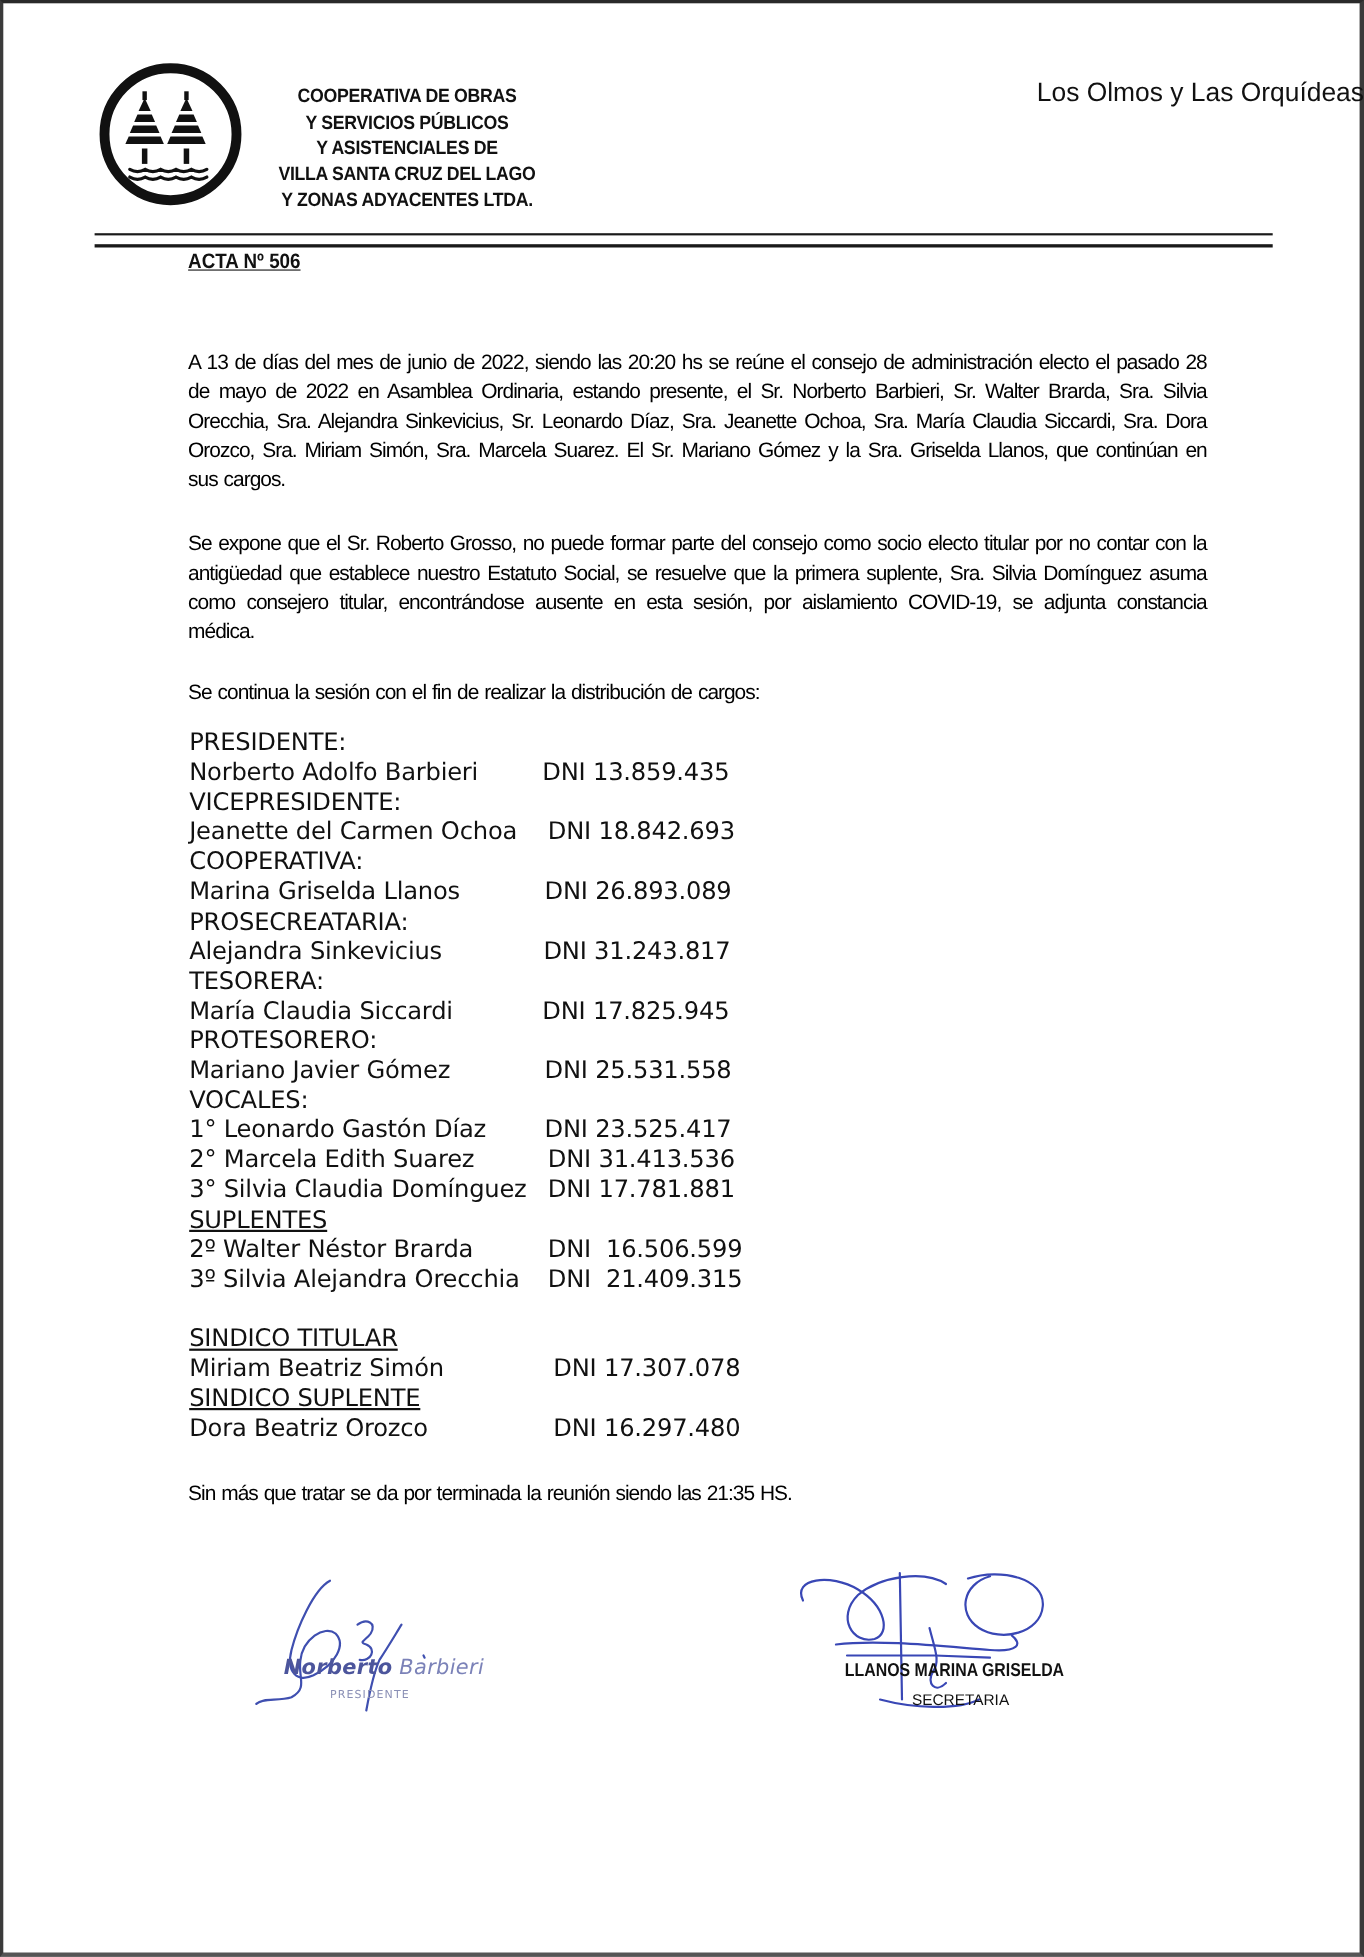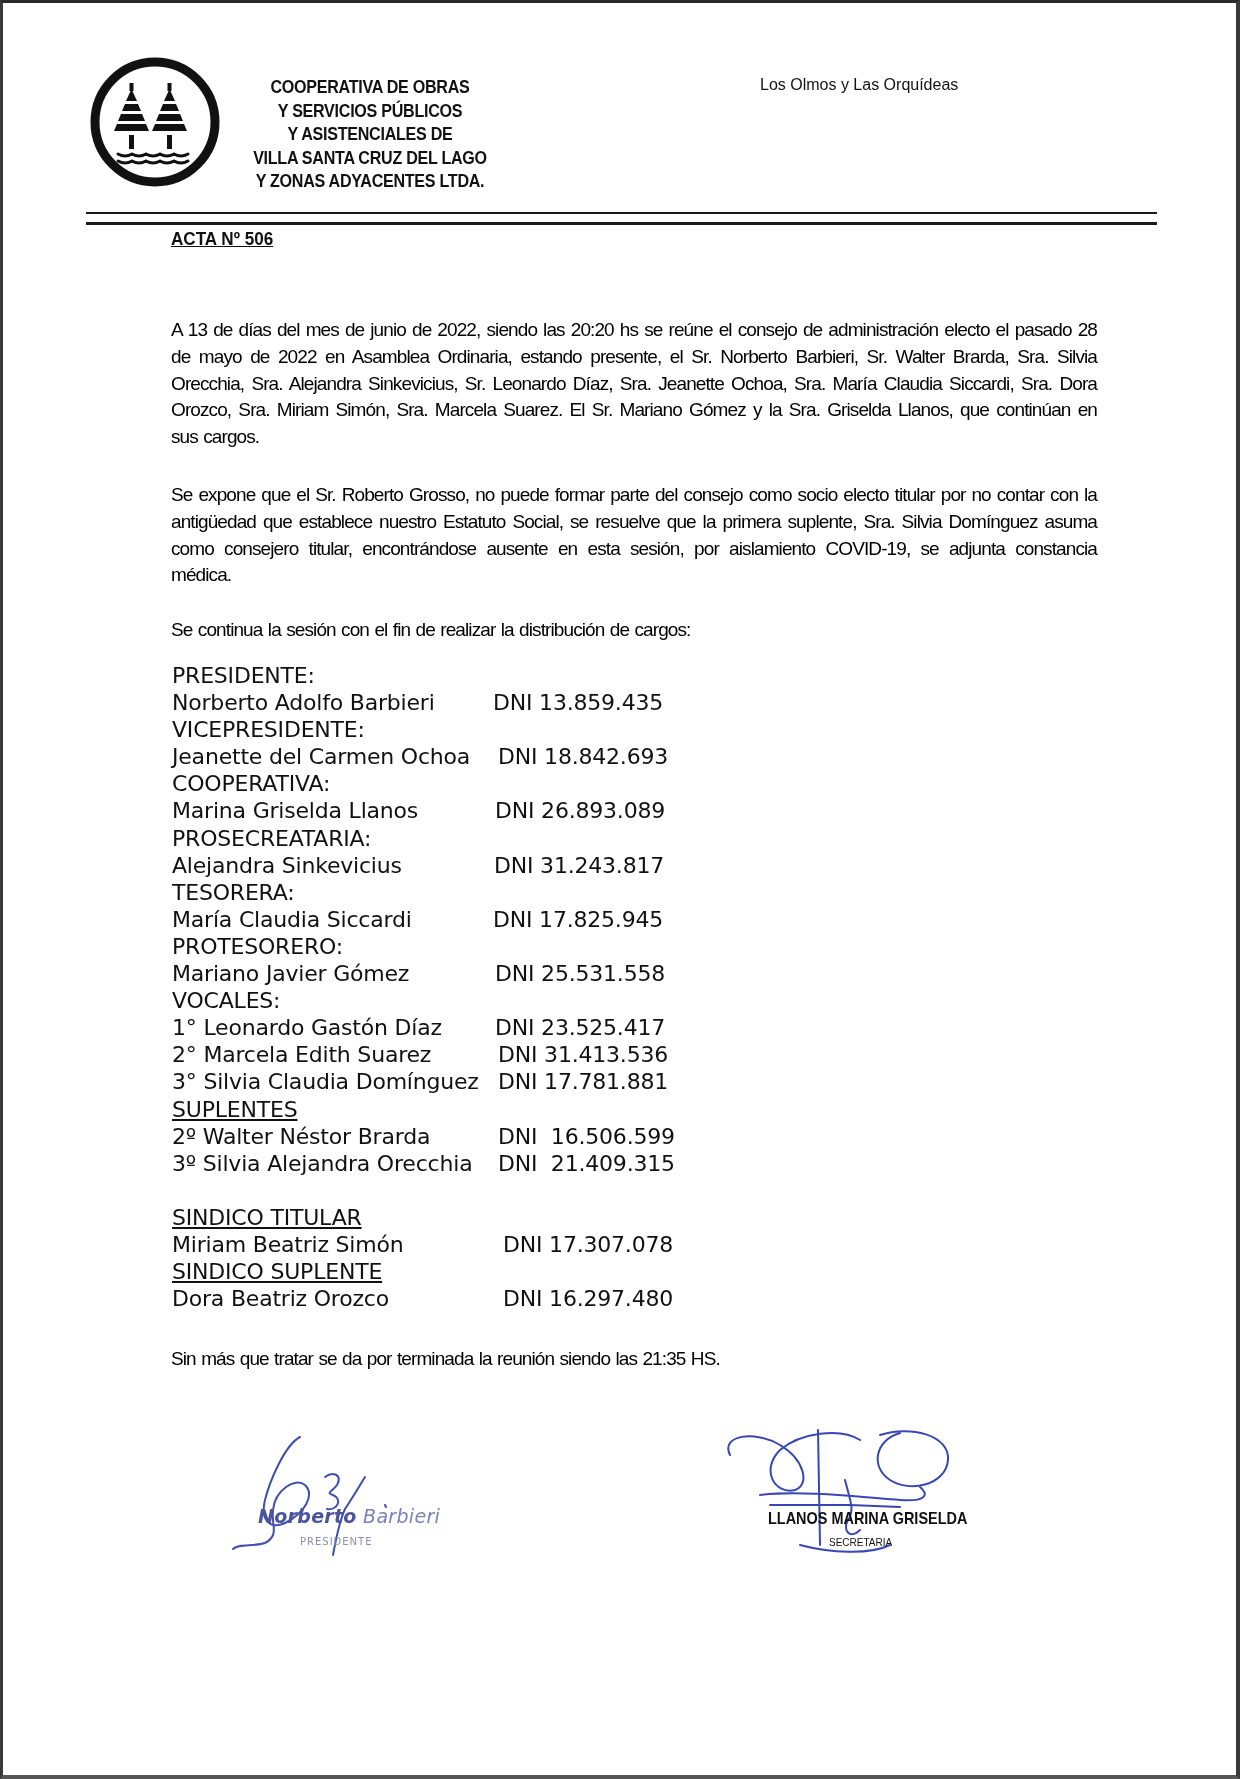--- a/index.html
+++ b/index.html
@@ -25,23 +25,23 @@
     position: absolute; left: 220px; top: 76px; width: 300px;
     text-align: center;
     font-family: "Liberation Sans", sans-serif;
     font-weight: bold; font-size: 17.5px; line-height: 23.5px;
     letter-spacing: -0.3px;
     transform: scaleX(0.92); transform-origin: center top;
   }
   .org-name div { white-space: nowrap; }
   .contact {
     position: absolute; left: 760px; top: 73px; width: 480px;
-    text-align: left;
-    font-family: "Liberation Sans", sans-serif;
-    font-size: 16px; line-height: 23px;
+    text-align: right;
+    font-family: "Liberation Sans", sans-serif;
+    font-size: 24px; line-height: 23px;
   }
   .contact div { white-space: nowrap; }
   .contact .email { font-style: italic; text-decoration: underline; }
   .contact b { font-weight: bold; }
   .rule {
     position: absolute; left: 86px; width: 1071px; height: 2px; background: #1a1a1a;
   }
   .rule.r1 { top: 212px; }
   .rule.r2 { top: 222px; height: 2.5px; }
   .acta-title {
@@ -96,21 +96,21 @@
   .sig-name-sec {
     position: absolute; left: 768px; top: 1509px;
     font-family: "Liberation Sans", sans-serif; font-weight: bold;
     font-size: 17px; color: #111;
     transform: scaleX(0.85); transform-origin: left top;
     white-space: nowrap;
   }
   .sig-role-sec {
     position: absolute; left: 829px; top: 1537px;
     font-family: "Liberation Sans", sans-serif;
-    font-size: 10px; color: #111;
+    font-size: 14px; color: #111;
   }
 </style>
 </head>
 <body>
 
 <div class="page-frame"></div>
 
 <svg class="logo" viewBox="0 0 134 134">
   <circle cx="67" cy="67" r="60" fill="none" stroke="#111" stroke-width="9"></circle>
 

